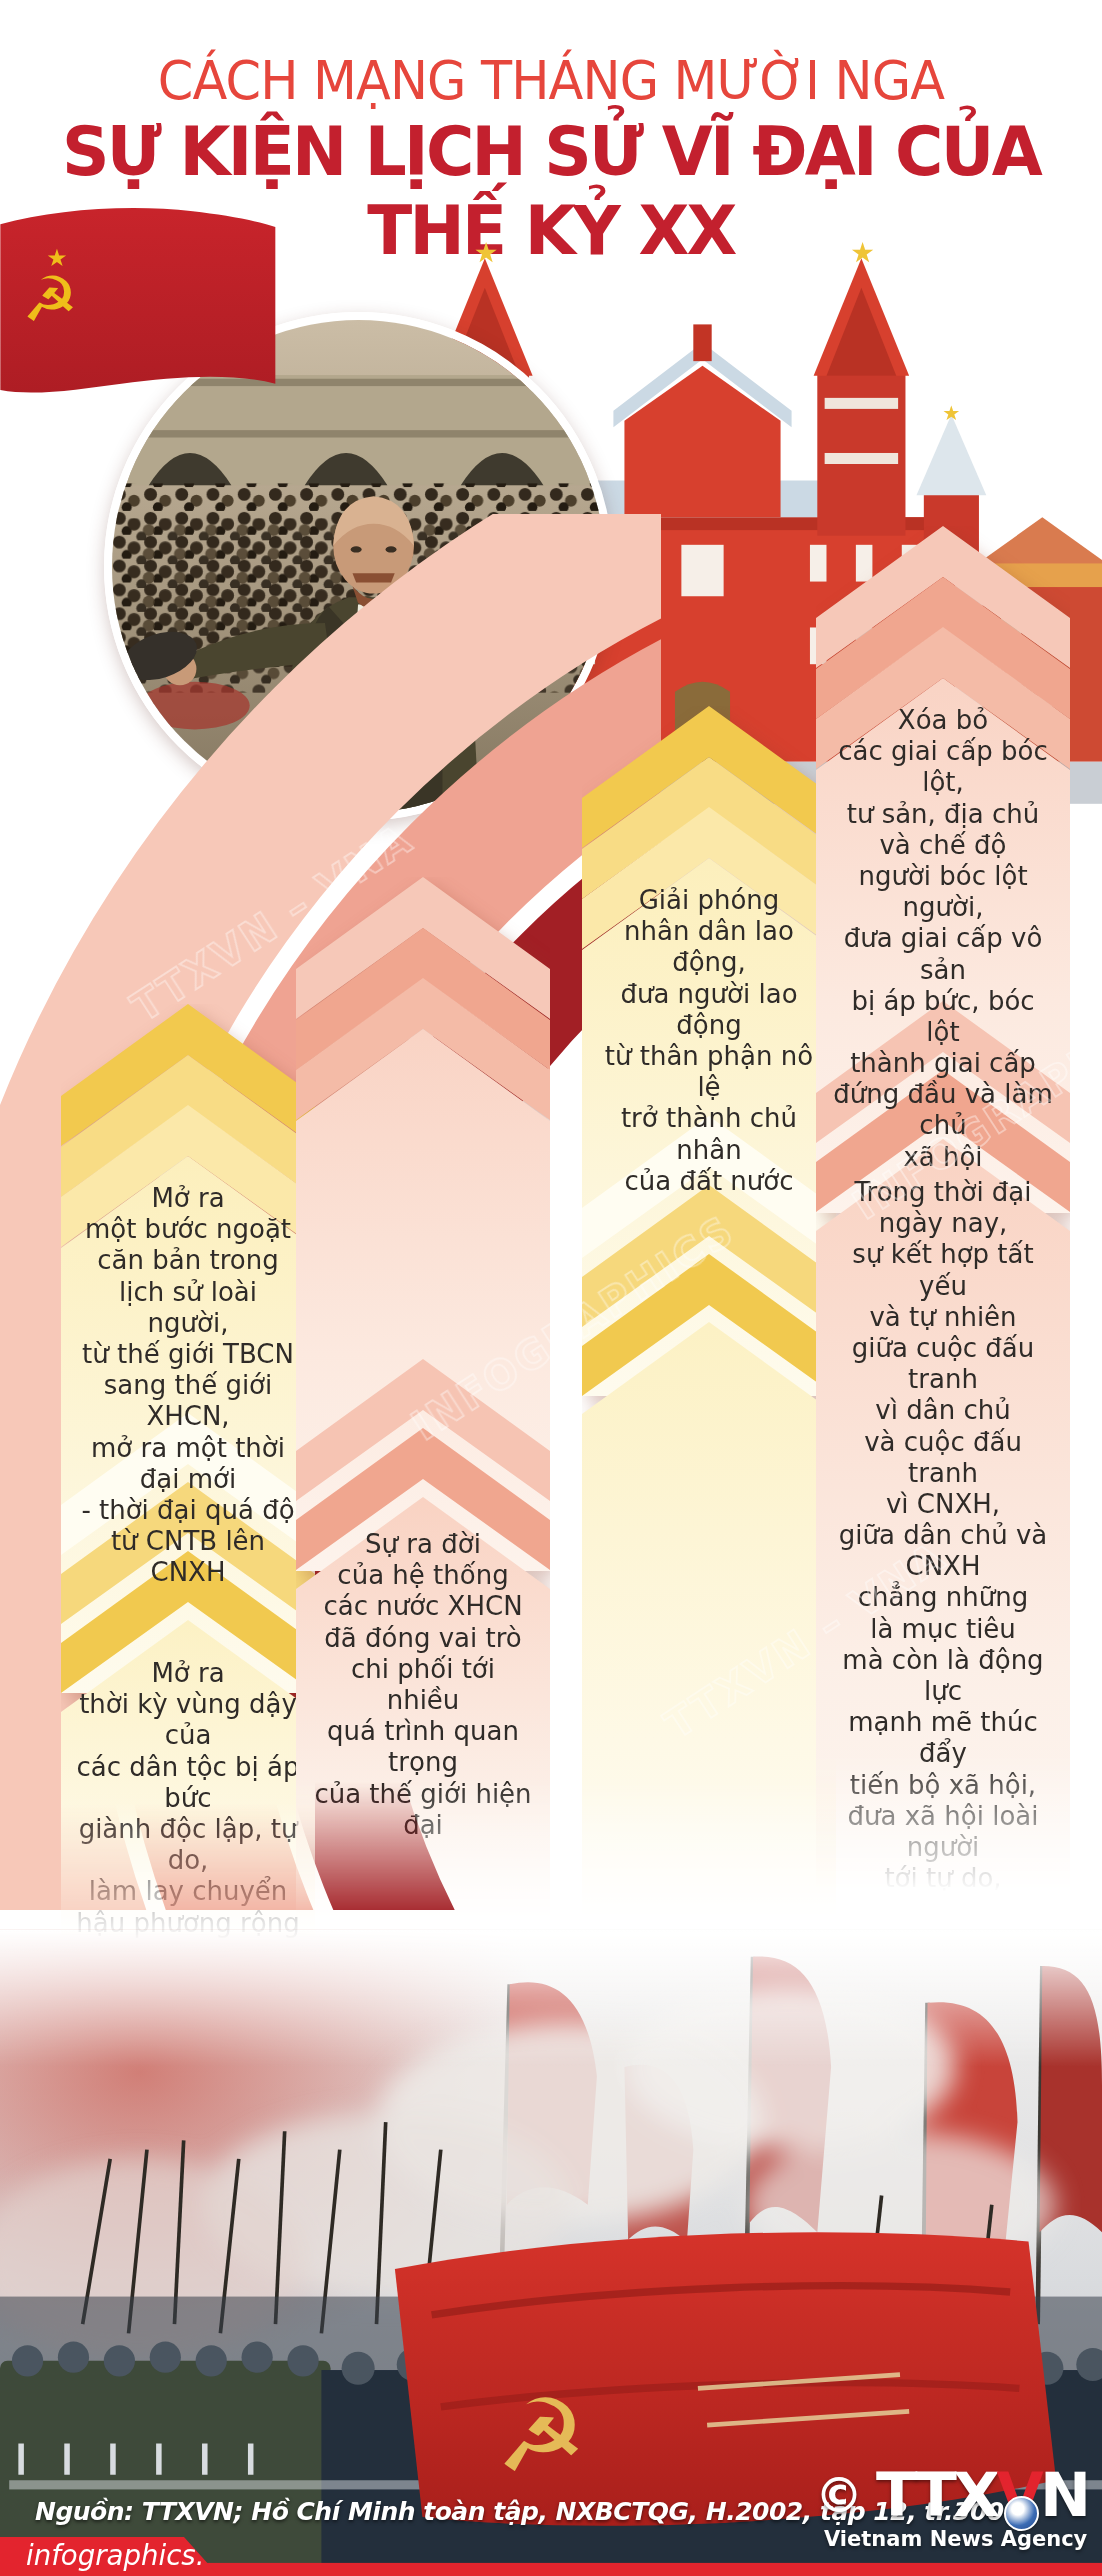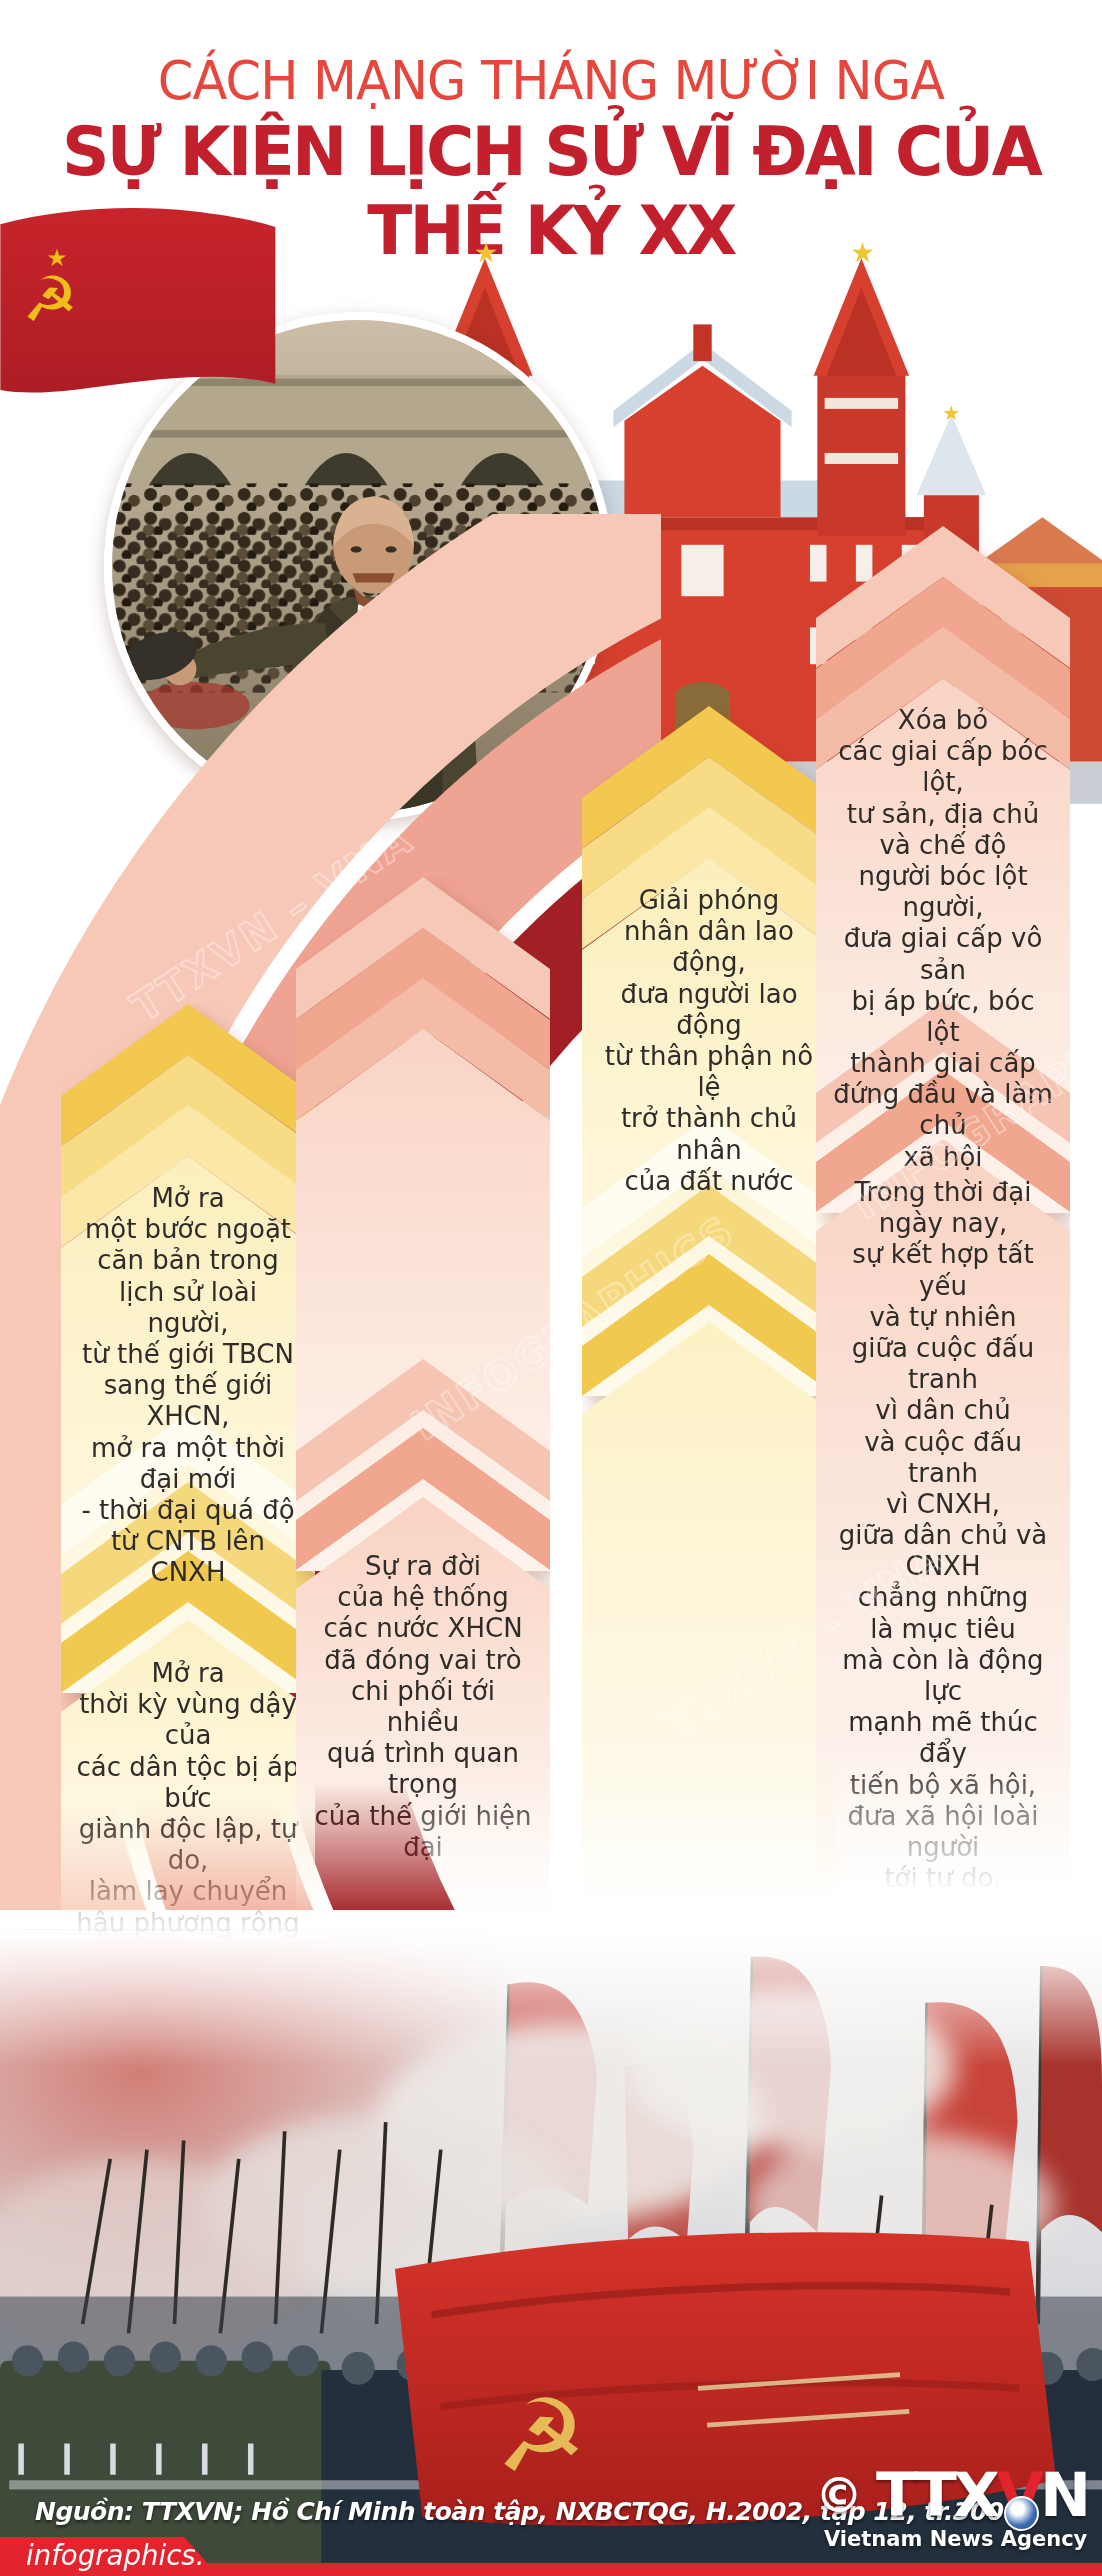--- a/index.html
+++ b/index.html
@@ -38,21 +38,21 @@
   .yellow .mw{background:#FFFDF2}.yellow .m1{background:#F6D87C}.yellow .m2{background:#F1C94F}
   .yellow .body2{background:linear-gradient(#FCF1C4,#FEF9E6 70%,#FEFCF4)}
   .salmon .b1{background:#F6C8B8}.salmon .b2{background:#F0A68F}.salmon .b3{background:#F4BBA7}
   .salmon .body1{background:linear-gradient(#F9D3C4,#FCE9DF 60%,#FDF3EC)}
   .salmon .m1{background:#F6C4B3}.salmon .m2{background:#F0A68F}
   .salmon .body2{background:linear-gradient(#F9D2C2,#FCEFE7 70%,#FDF6F0)}
   .txt{position:absolute;left:0;width:100%;padding:0 15px;box-sizing:border-box;
        text-align:center;white-space:pre-line;font-size:26px;line-height:1.2;
        color:#2F2B28;z-index:3;}
   .t1{top:179px}
-  #col1 .t2{top:654px}#col2 .t2{top:674px}#col3 .t2{top:655px}#col4 .t2{top:651px}
+  #col1 .t2{top:654px}#col2 .t2{top:652px}#col3 .t2{top:655px}#col4 .t2{top:651px}
   #col1 .mw{top:409px}#col1 .m1{top:478px}#col1 .m2{top:547px}#col1 .body2{top:616px;height:322px}
   #col2 .m1{top:482px}#col2 .m2{top:551px}#col2 .body2{top:620px;height:423px}
   #col3 .mw{top:410px}#col3 .m1{top:479px}#col3 .m2{top:548px}#col3 .body2{top:616px;height:597px}
   #col4 .m1{top:475px}#col4 .m2{top:544px}#col4 .body2{top:613px;height:753px}
   #col1 .body1{height:537px}#col2 .body1{height:542px}#col3 .body1{height:538px}#col4 .body1{height:535px}
   
   .wm{position:absolute;z-index:7;font-weight:700;font-size:40px;letter-spacing:2.8px;
       color:transparent;-webkit-text-stroke:1.8px rgba(255,255,255,.38);
       transform:rotate(-33deg);pointer-events:none;}
   

